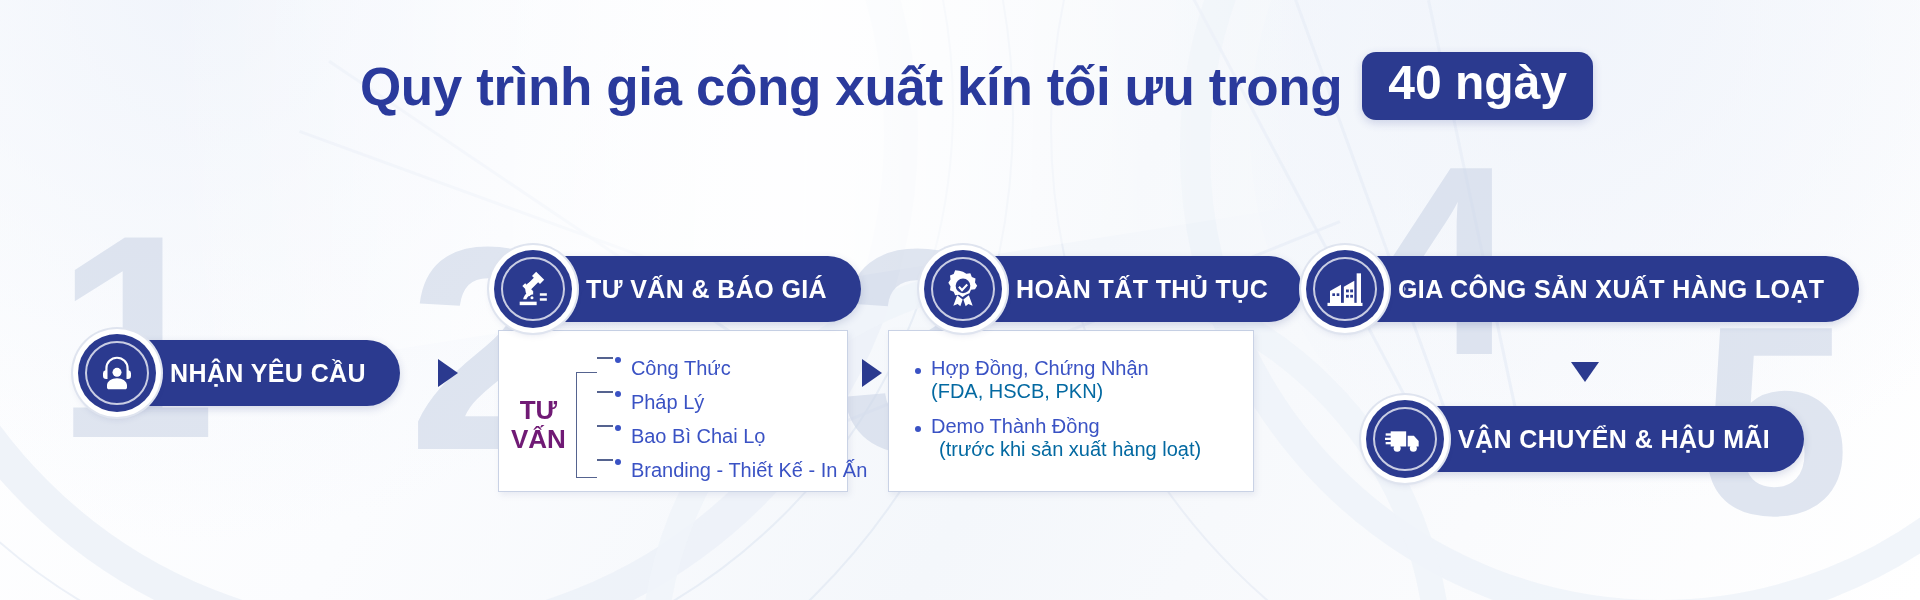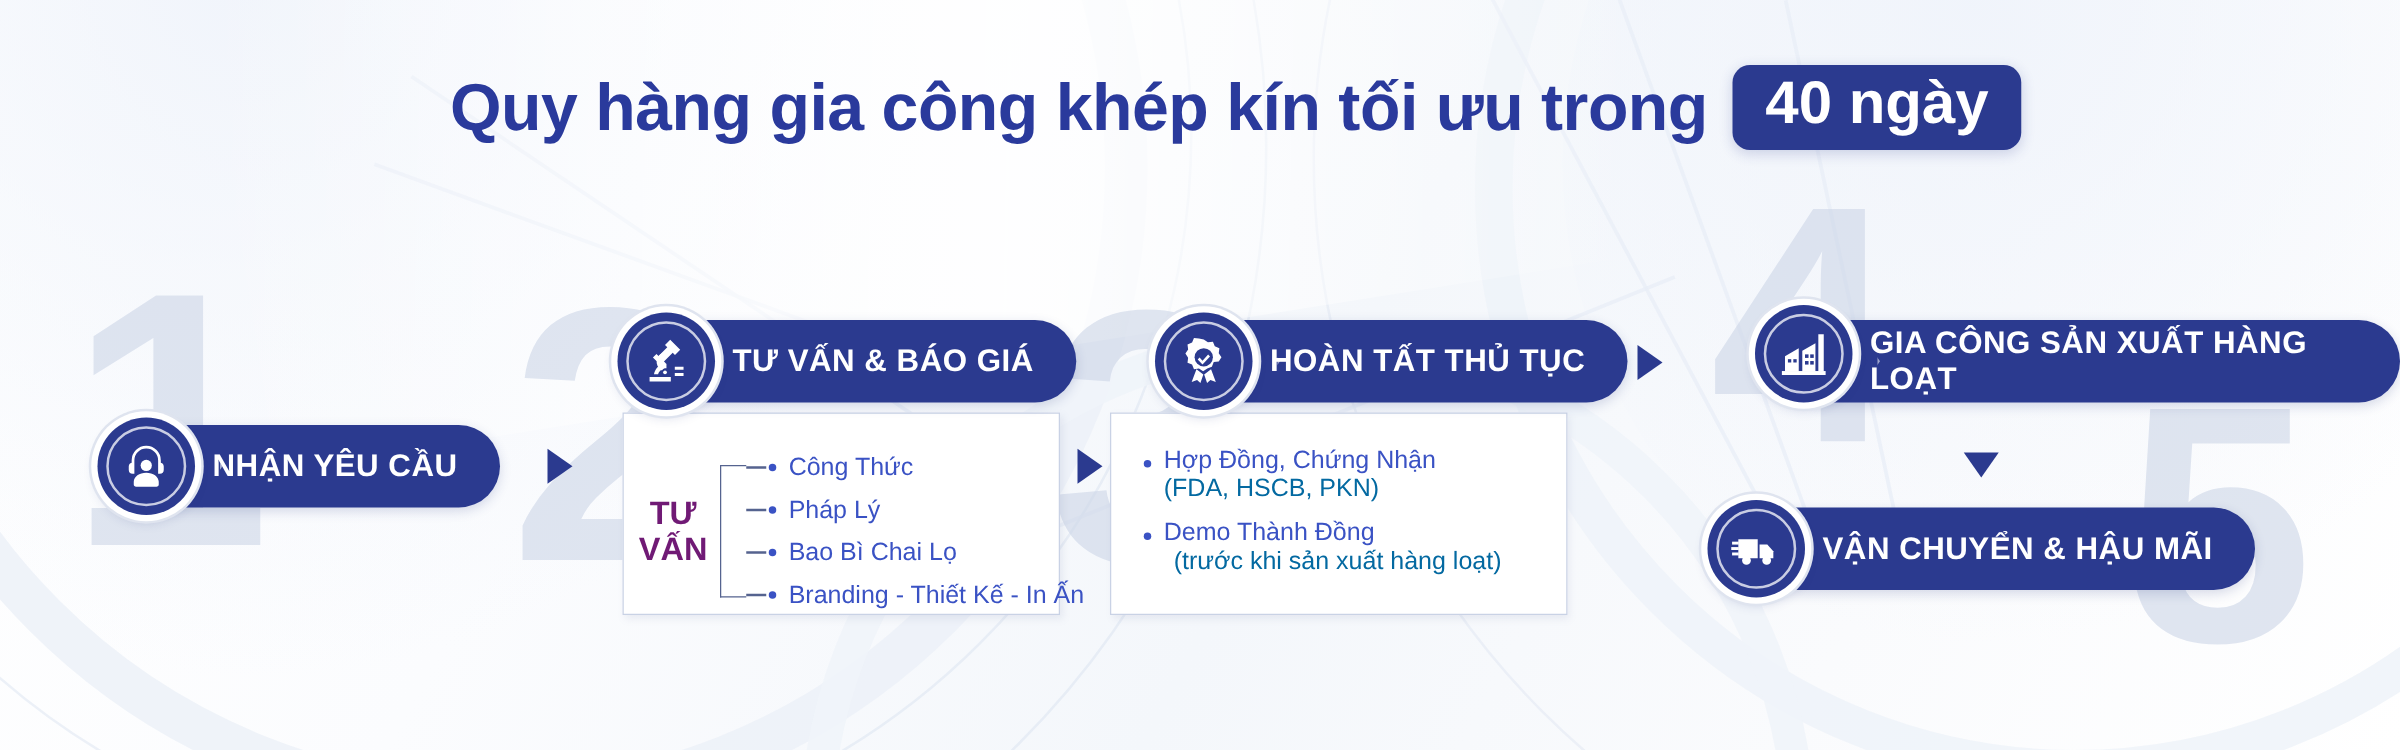--- a/index.html
+++ b/index.html
@@ -183,21 +183,21 @@
   }
   .bracket {
     width: 20px;
     margin-left: 10px;
     border-left: 1.6px solid #55638f;
     border-top: 1.6px solid #55638f;
     border-bottom: 1.6px solid #55638f;
   }
   .blist { list-style:none; margin:0; padding:0; }
   .blist li {
-    display:flex; align-items:center;
+    display:flex; align-items:flex-start;
     font-size: 20px;
     color: #3a52c4;
     height: 34px;
     white-space: nowrap;
   }
   .blist li .stem {
     width: 16px; height: 1.6px;
     background: #55638f;
     margin-right: 2px;
   }
@@ -272,21 +272,21 @@
     <div class="sheen"></div>
   </div>
 
   <div class="wm" style="left:55px;  top:218px; font-size:290px;">1</div>
   <div class="wm" style="left:408px; top:230px; font-size:290px;">2</div>
   <div class="wm" style="left:838px; top:232px; font-size:290px;">3</div>
   <div class="wm" style="left:1368px;top:150px; font-size:270px;">4</div>
   <div class="wm" style="left:1700px;top:310px; font-size:270px;">5</div>
 
   <div class="title-row">
-    <div class="title-text">Quy hàng gia công khép kín tối ưu trong</div>
+    <div class="title-text">Quy trình gia công xuất kín tối ưu trong</div>
     <div class="title-badge">40 ngày</div>
   </div>
 
   <div class="pill" style="left:78px; top:340px;">
     <div class="notch"></div>
     <div class="notch-line"></div>
     <div class="badge">
       <svg viewBox="0 0 24 24" aria-hidden="true">
         <path d="M12 2.2a7 7 0 0 0-7 7v1.1a1.9 1.9 0 0 0-1.4 1.8v1.6A1.9 1.9 0 0 0 5.5 15.6h.8V9.2a5.7 5.7 0 0 1 11.4 0v6.4h.8a1.9 1.9 0 0 0 1.9-1.9v-1.6a1.9 1.9 0 0 0-1.4-1.8V9.2a7 7 0 0 0-7-7z"></path>
         <circle cx="12" cy="11.6" r="2.7"></circle>
@@ -368,21 +368,21 @@
         <circle cx="12" cy="10.1" r="4.4" fill="#2b3a8f"></circle>
         <path d="M10 10.2l1.4 1.5 2.7-2.9.9.9-3.6 3.9-2.3-2.5z" fill="#fff"></path>
         <path d="M8.5 15.8 6.2 22l2.6-1 1.6 1.4 1.4-4.1z"></path>
         <path d="M15.5 15.8 17.8 22l-2.6-1-1.6 1.4-1.4-4.1z"></path>
       </svg>
     </div>
     <div class="bar" style="font-size:25px;">HOÀN TẤT THỦ TỤC</div>
   </div>
   <div class="arrow-right" style="left:1310px; top:276px;"></div>
 
-  <div class="pill" style="left:1404px; top:256px;align-items:flex-end;">
+  <div class="pill" style="left:1306px; top:256px;">
     <div class="notch"></div>
     <div class="notch-line"></div>
     <div class="badge">
       <svg viewBox="0 0 24 24" aria-hidden="true">
         <path d="M19 2.6h2.6v17.9H19z"></path>
         <path d="M11.3 10.6 17.6 7v13.5h-6.3z"></path>
         <path d="M3 13.2 9.6 9.4v11.1H3z"></path>
         <rect x="1.5" y="20.3" width="21" height="1.9"></rect>
         <rect x="4.4" y="14.6" width="1.6" height="1.6" fill="#2b3a8f"></rect>
         <rect x="7" y="14.6" width="1.6" height="1.6" fill="#2b3a8f"></rect>

